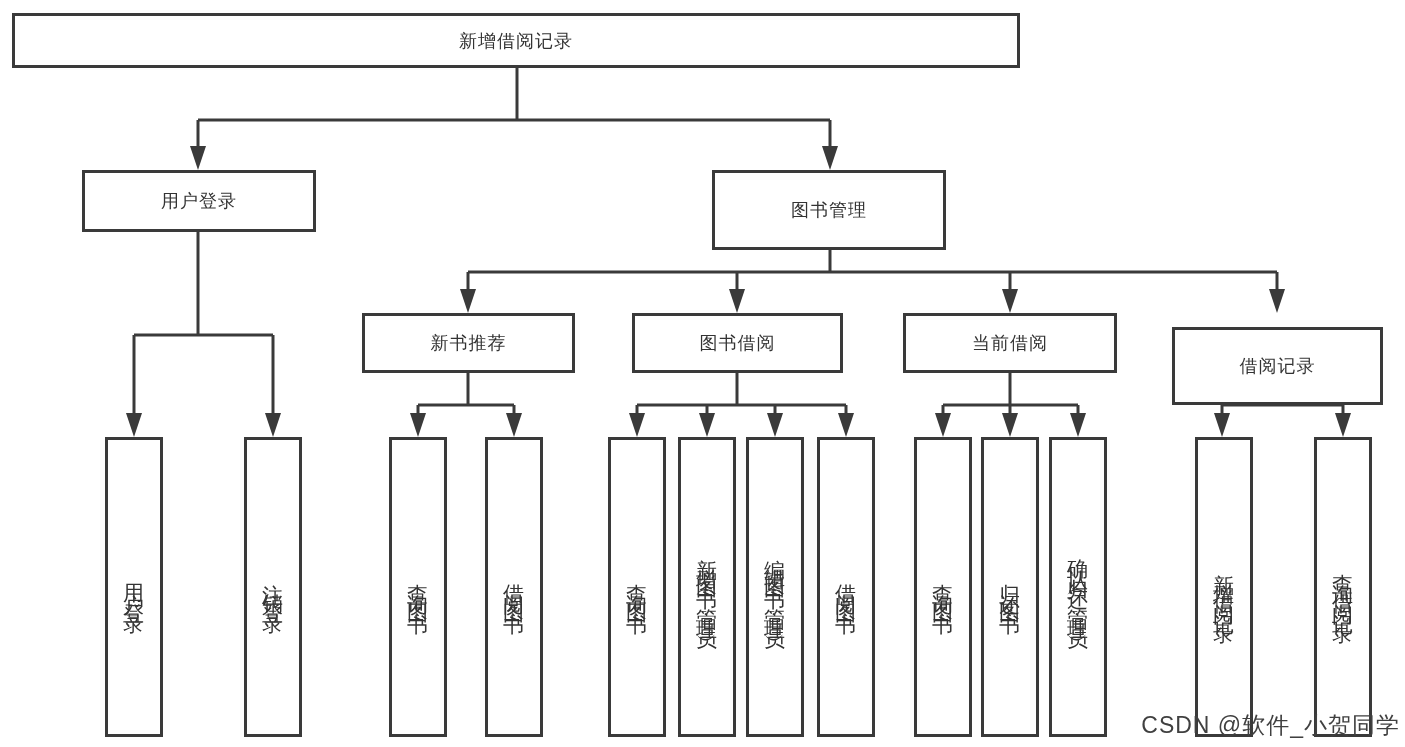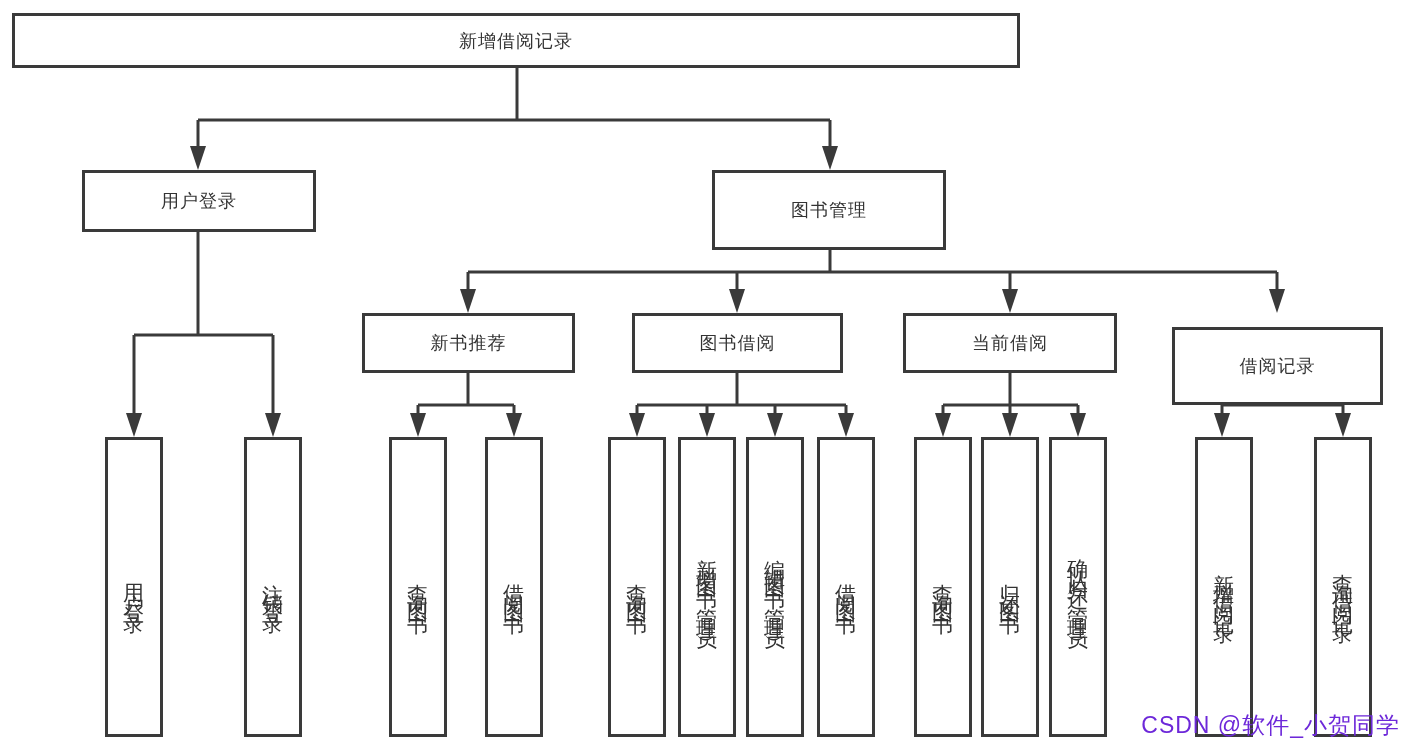--- a/index.html
+++ b/index.html
@@ -17,21 +17,21 @@
   }
   .h-box{font-size:18px;letter-spacing:1px;}
   .v-box{width:58px;top:437px;height:300px;font-size:21px;}
   .v-box span{
     writing-mode:vertical-rl;text-orientation:mixed;
     letter-spacing:10px;line-height:1;white-space:nowrap;
   }
   .h-box span{white-space:nowrap;}
   .watermark{
     position:absolute;right:5px;bottom:6px;
-    font-size:23px;color:#6d28d9;letter-spacing:1px;
+    font-size:23px;color:#404040;letter-spacing:1px;
   }
 </style>
 </head>
 <body>
 
 <svg id="lines" viewBox="0 0 1405 747" xmlns="http://www.w3.org/2000/svg">
   <g stroke="#3a3a3a" stroke-width="3" fill="none">
 
     <path d="M517,68 V120"></path>
     <path d="M198,120 H830"></path>

